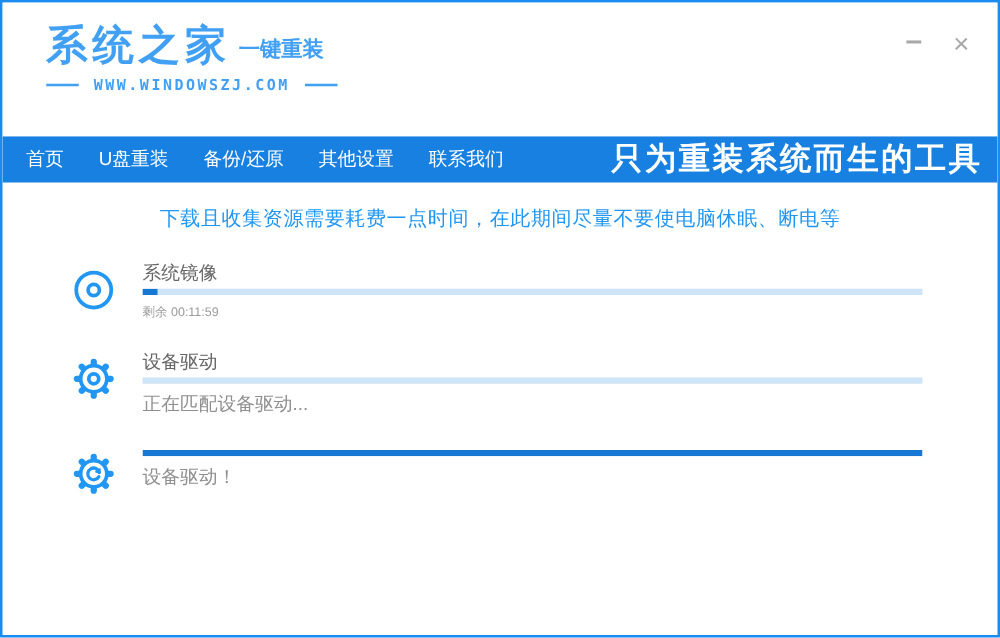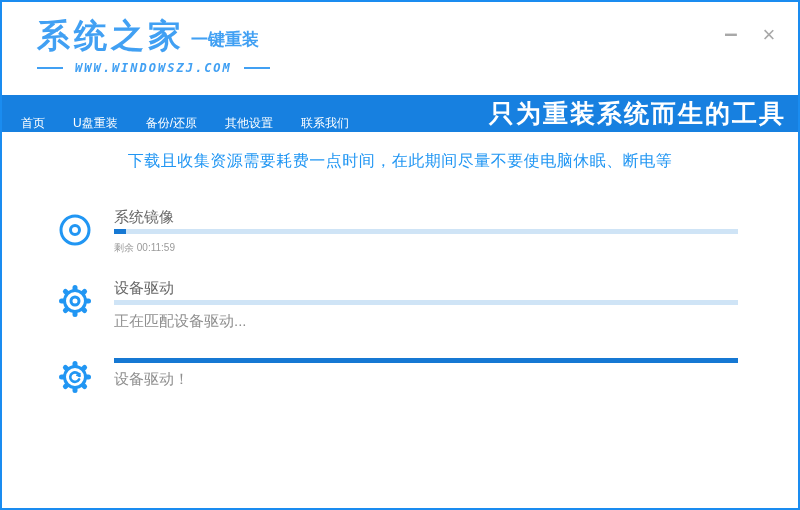--- a/index.html
+++ b/index.html
@@ -9,61 +9,61 @@
   .window {
     width: 800px; height: 510px;
     border: 2px solid #1a8cf0;
     background: #fff;
     display: flex; flex-direction: column;
     position: relative;
     overflow: hidden;
   }
 
   
-  .header { height: 93px; background: #fff; position: relative; flex: 0 0 auto; }
+  .header { height: 107px; background: #fff; position: relative; flex: 0 0 auto; }
   .logo-block { position: absolute; left: 35px; top: 16px; }
   .logo-line { display: flex; align-items: flex-end; }
   .logo-title {
     font-size: 33px; font-weight: bold; color: #41a0f3;
     letter-spacing: 4px; line-height: 1.1;
   }
   .logo-suffix { font-size: 17px; font-weight: bold; color: #41a0f3; margin-left: 6px; padding-bottom: 3px; }
   .logo-subline { display: flex; align-items: center; margin-top: 7px; }
   .logo-dash { width: 26px; height: 2px; background: #41a0f3; }
   .logo-subtitle {
     font-family: "DejaVu Sans Mono", monospace;
     font-size: 12px; font-weight: bold; color: #41a0f3;
-    letter-spacing: 2px; margin: 0 12px; font-style: italic;
+    letter-spacing: 2px; margin: 0 12px;
   }
   .win-controls { position: absolute; right: 18px; top: 22px; display: flex; align-items: center; gap: 16px; }
   .ctrl { color: #a8a8a8; cursor: pointer; text-align: center; }
   .ctrl-min { width: 22px; font-size: 24px; line-height: 18px; font-weight: bold; transform: translateY(-2px); }
   .ctrl-close { width: 22px; font-size: 22px; line-height: 22px; }
 
   
   .nav { height: 37px; background: #1780e0; display: flex; align-items: stretch; flex: 0 0 auto; }
   .nav-tabs { display: flex; }
   .nav-tab {
-    color: #fff; font-size: 12px; line-height: 37px;
-    padding: 10px 14px; cursor: pointer; white-space: nowrap;
+    color: #fff; font-size: 15px; line-height: 37px;
+    padding: 0 14px; cursor: pointer; white-space: nowrap;
   }
   .nav-tab.active { background: #3d95e8; }
   .nav-tab:first-child { margin-left: 5px; }
   .nav-slogan {
     margin-left: auto; margin-right: 12px;
     color: #fff; font-size: 25px; font-weight: bold;
     line-height: 37px; letter-spacing: 2px; white-space: nowrap;
   }
 
   
   .notice { height: 58px; display: flex; align-items: center; justify-content: center; flex: 0 0 auto; }
   .notice-text { color: #2196f3; font-size: 16px; letter-spacing: 0.5px; }
 
   
-  .tasks { padding: 6px 60px 0 55px; flex: 1 1 auto; margin-top: 12px; }
+  .tasks { padding: 6px 60px 0 55px; flex: 1 1 auto; }
   .task-row { display: flex; margin-bottom: 24px; }
   .task-icon { width: 36px; height: 36px; flex: 0 0 auto; margin-right: 21px; margin-top: 4px; }
   .task-body { flex: 1 1 auto; min-width: 0; }
   .task-label { font-size: 15px; color: #666; line-height: 18px; }
   .task-bar { height: 5px; background: #cfe4f6; margin-top: 3px; position: relative; overflow: hidden; }
   .task-fill { height: 100%; background: #1678d3; width: 0; }
   .task-stats { display: flex; justify-content: space-between; margin-top: 7px; }
   .stat-left { font-size: 15px; color: #8f8f8f; }
   .stat-right { font-size: 10px; color: #9a9a9a; }
 

